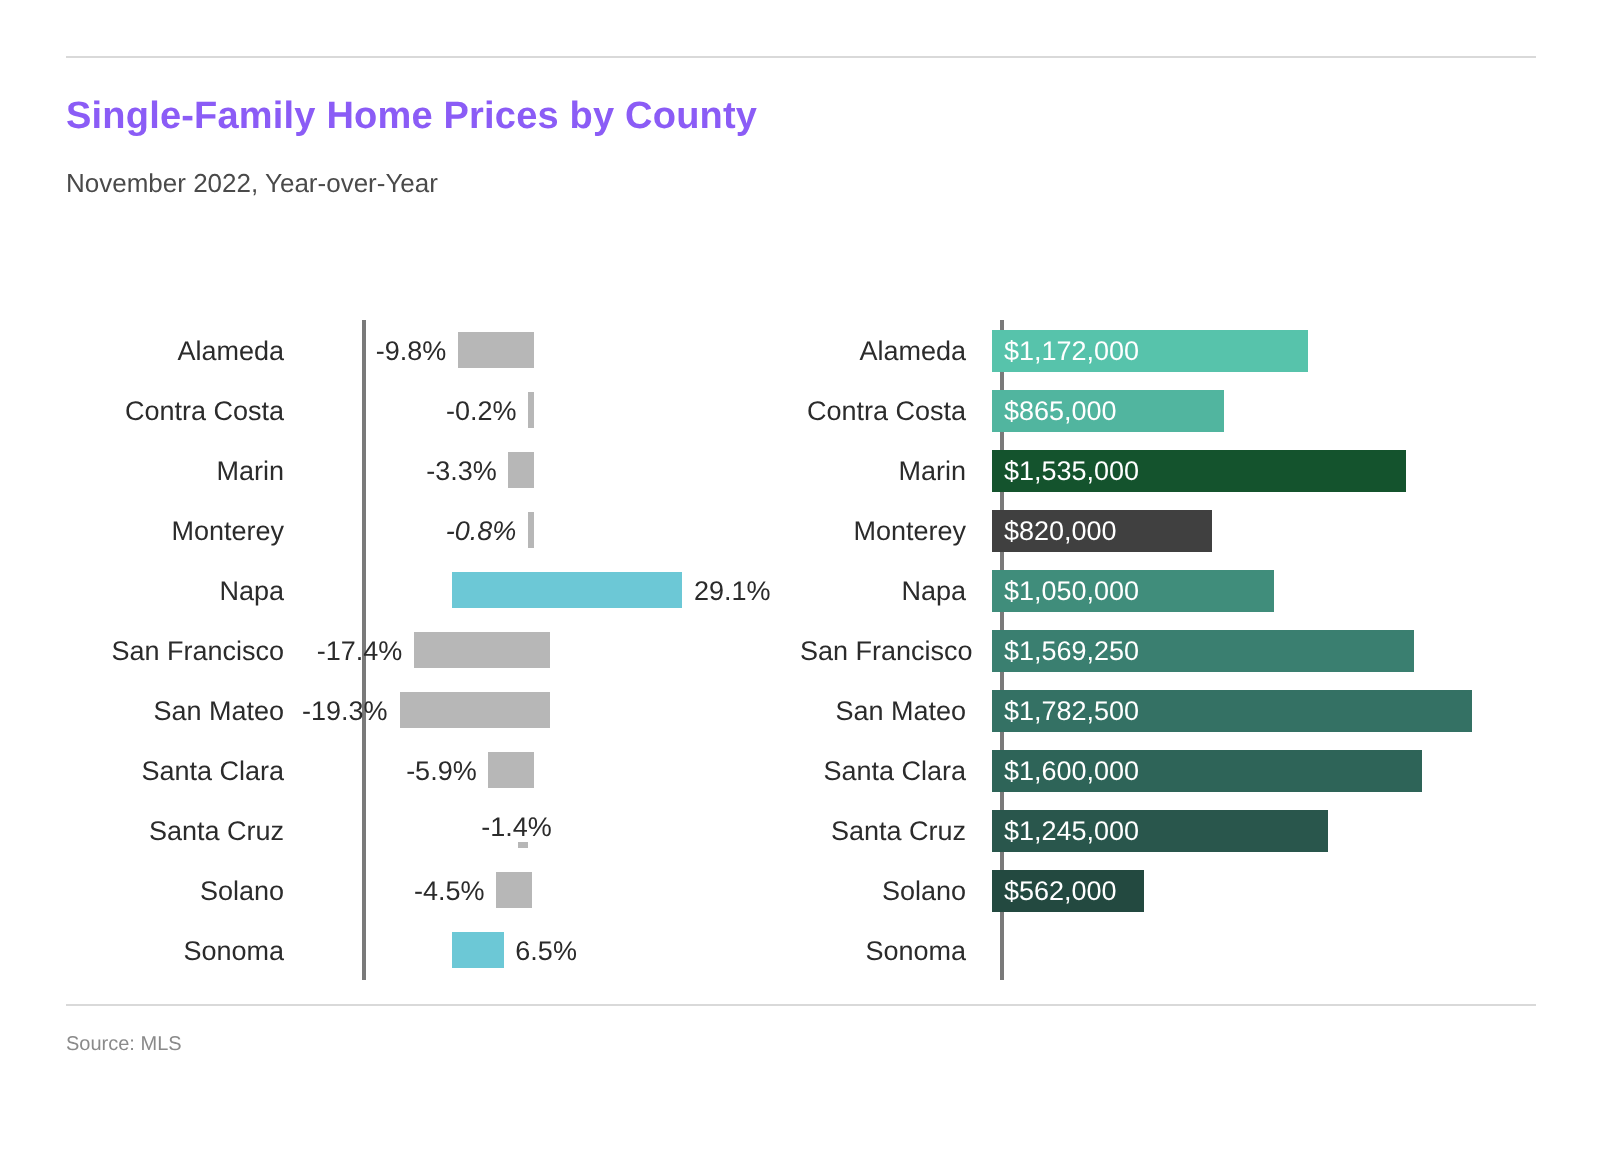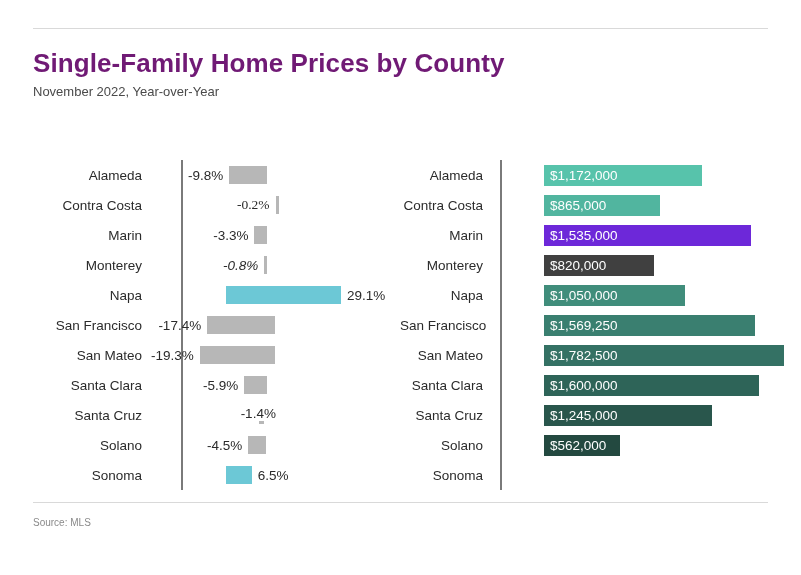--- a/index.html
+++ b/index.html
@@ -27,23 +27,23 @@
     height: 1px;
     background: #d9d9d9;
   }
   .rule.top { top: 28px; }
   .rule.bottom { top: 502px; }
 
   .title {
     position: absolute;
     left: 33px;
     top: 48px;
-    font-size: 26px;
+    font-size: 19px;
     font-weight: bold;
-    color: #701a75;
+    color: #8b5cf6;
     letter-spacing: 0.1px;
   }
   .subtitle {
     position: absolute;
     left: 33px;
     top: 84px;
     font-size: 13px;
     color: #4a4a4a;
   }
   .source {
@@ -138,21 +138,20 @@
     flex: 1;
     height: 100%;
   }
   .price-bar {
     position: absolute;
     left: 4px;
     top: 5px;
     height: 21px;
     display: flex;
     align-items: center;
-    margin-left: 48px;
   }
   .price-text {
     font-size: 13.5px;
     color: #ffffff;
     padding-left: 6px;
     white-space: nowrap;
   }
 </style>
 </head>
 <body>
@@ -173,21 +172,21 @@
         <div class="bars">
           <div class="neg-wrap" style="left: 36.9171px;">
             <span class="val left-of">-9.8%</span>
             <span class="bar" style="width: 38.0829px; background: rgb(183, 183, 183);"></span>
           </div>
         </div>
       </div>
       <div class="row">
         <div class="cat-label">Contra Costa</div>
         <div class="bars">
-          <div class="neg-wrap" style="left: 86px; font-family: Liberation Serif, serif;">
+          <div class="neg-wrap" style="left: 72px;">
             <span class="val left-of">-0.2%</span>
             <span class="bar" style="width: 3px; background: rgb(183, 183, 183);"></span>
           </div>
         </div>
       </div>
       <div class="row">
         <div class="cat-label">Marin</div>
         <div class="bars">
           <div class="neg-wrap" style="left: 62.1762px;">
             <span class="val left-of">-3.3%</span>
@@ -283,21 +282,21 @@
         <div class="price-label">Contra Costa</div>
         <div class="price-bars">
           <div class="price-bar" style="width: 116.466px; background: rgb(81, 181, 159);">
             <span class="price-text">$865,000</span>
           </div>
         </div>
       </div>
       <div class="row">
         <div class="price-label">Marin</div>
         <div class="price-bars">
-          <div class="price-bar" style="width: 206.676px; background: #6d28d9;">
+          <div class="price-bar" style="width: 206.676px; background: #14532d;">
             <span class="price-text">$1,535,000</span>
           </div>
         </div>
       </div>
       <div class="row">
         <div class="price-label">Monterey</div>
         <div class="price-bars">
           <div class="price-bar" style="width: 110.407px; background: #404040;">
             <span class="price-text">$820,000</span>
           </div>

